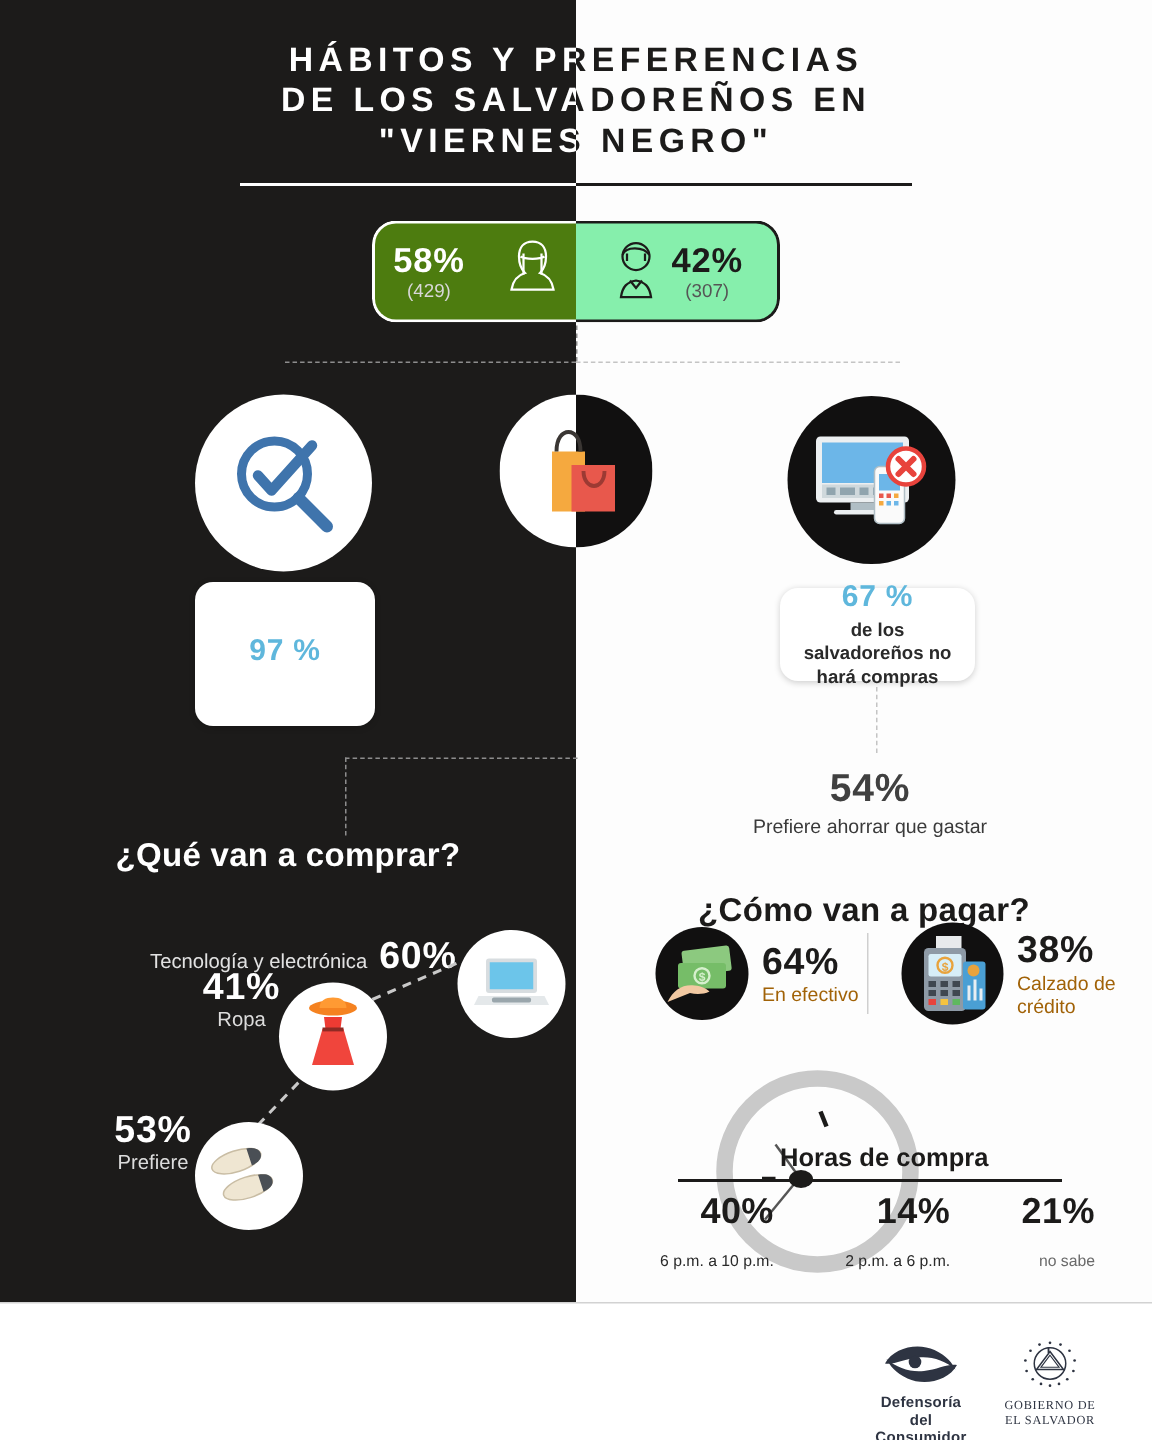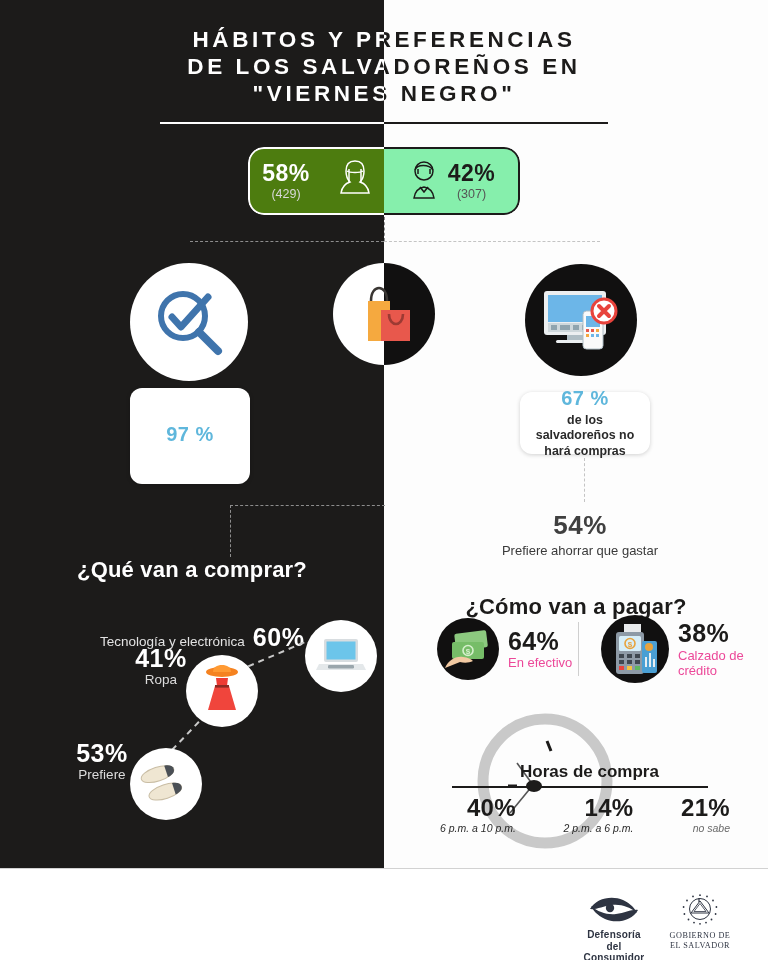--- a/index.html
+++ b/index.html
@@ -78,31 +78,31 @@
   .buy-row{position:absolute;display:flex;align-items:baseline;gap:8px;}
   .buy-lbl{font-size:13.5px;color:#e2e2e2;}
   .buy-pct{font-size:25px;font-weight:bold;color:#ffffff;letter-spacing:.5px;}
   .buy-stack{position:absolute;text-align:center;}
   .buy-stack .p{font-size:25px;font-weight:bold;color:#ffffff;letter-spacing:.5px;line-height:1.05;}
   .buy-stack .s{font-size:13.5px;color:#dcdcdc;margin-top:1px;}
 
   
   .pay-item{position:absolute;display:flex;align-items:center;gap:9px;}
   .pay-txt .p{font-size:25px;font-weight:bold;color:#1c1b1a;letter-spacing:.4px;line-height:1.05;}
-  .pay-txt .s{font-size:13px;color:#ec4899;line-height:15px;margin-top:1px;}
+  .pay-txt .s{font-size:13px;color:#a16207;line-height:15px;margin-top:1px;}
   .pay-div{position:absolute;width:1px;background:#cfcfcf;}
 
   
   .clock-art{position:absolute;left:455px;top:713px;width:180px;height:150px;}
   .hours-title{position:absolute;left:520px;top:762px;font-size:17px;font-weight:bold;color:#1c1b1a;}
   .hours-underline{position:absolute;left:452px;top:786px;width:256px;height:2px;background:#1c1b1a;}
   .hours-row{position:absolute;left:440px;top:795px;width:290px;display:flex;justify-content:space-between;}
   .hcell{text-align:right;}
   .hcell .p{font-size:24px;font-weight:bold;color:#1c1b1a;letter-spacing:.3px;line-height:1.1;}
-  .hcell .s{font-size:10.5px;color:#2a2a2a;margin-top:1px;white-space:nowrap;font-style:italic;}
+  .hcell .s{font-size:10.5px;color:#2a2a2a;margin-top:14px;white-space:nowrap;}
   .hcell.muted .s{color:#6a6a6a;}
 
   
   .logo-def{position:absolute;left:578px;top:893px;width:72px;text-align:center;}
   .logo-def .nm{font-size:10px;font-weight:bold;color:#2e3442;line-height:11.5px;letter-spacing:.2px;}
   .logo-gob{position:absolute;left:662px;top:893px;width:76px;text-align:center;}
   .logo-gob .nm{font-size:8.2px;color:#2e3442;line-height:10px;letter-spacing:.5px;
     font-family:"Liberation Serif",serif;}
 </style>
 </head>

